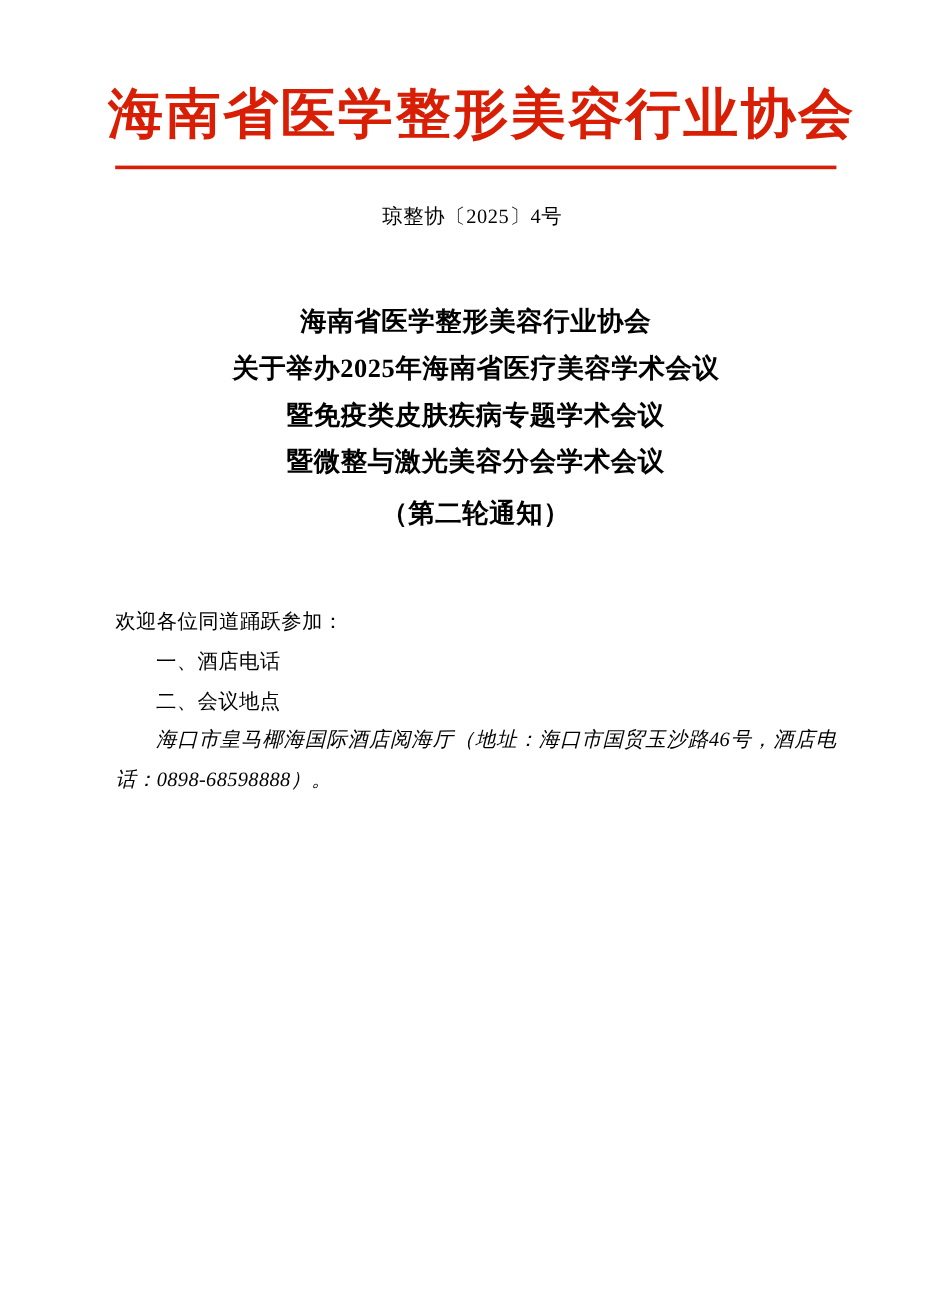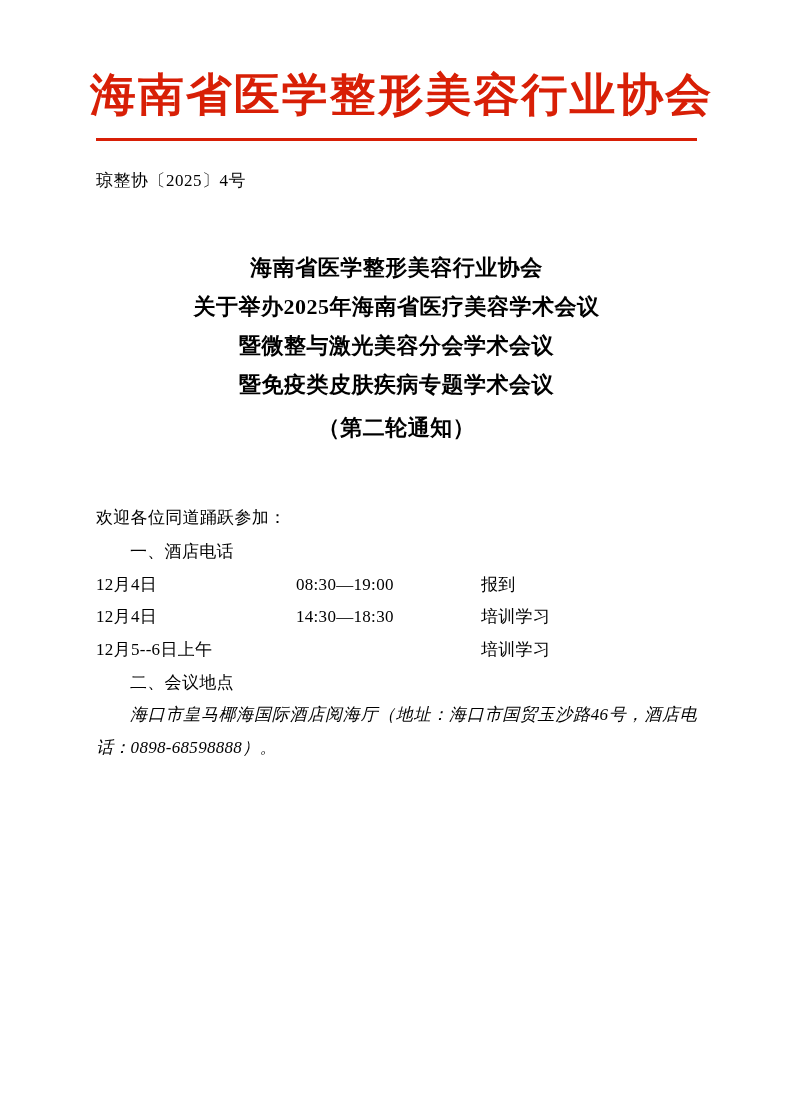--- a/index.html
+++ b/index.html
@@ -41,21 +41,21 @@
   .letterhead-rule {
     margin-top: 16px;
     height: 3px;
     background: #d81f06;
     width: 100%;
   }
 
   
   .doc-number {
     margin-top: 28px;
-    text-align: left;
+    text-align: center;
     font-size: 17px;
     letter-spacing: 0.5px;
     padding-right: 6px;
   }
 
   
   .title-block {
     margin-top: 56px;
     text-align: center;
     font-weight: bold;
@@ -112,51 +112,32 @@
   <div class="letterhead">
     <div class="letterhead-title">海南省医学整形美容行业协会</div>
     <div class="letterhead-rule"></div>
   </div>
 
   <div class="doc-number">琼整协〔2025〕4号</div>
 
   <div class="title-block">
     <div class="title-line">海南省医学整形美容行业协会</div>
     <div class="title-line">关于举办2025年海南省医疗美容学术会议</div>
+    <div class="title-line">暨免疫类皮肤疾病专题学术会议</div>
     <div class="title-line">暨微整与激光美容分会学术会议</div>
-    <div class="title-line">暨免疫类皮肤疾病专题学术会议</div>
     <div class="title-line sub">（第二轮通知）</div>
   </div>
 
   <div class="body-block">
 
     <div class="salutation">欢迎各位同道踊跃参加：</div>
 
 
     <div class="list-item">一、酒店电话</div>
 
-    <table class="schedule">
-      <tbody>
-        <tr>
-          <td class="sched-date">12月4日</td>
-          <td class="sched-time">08:30—19:00</td>
-          <td class="sched-act">报到</td>
-        </tr>
-        <tr>
-          <td class="sched-date">12月4日</td>
-          <td class="sched-time">14:30—18:30</td>
-          <td class="sched-act">培训学习</td>
-        </tr>
-        <tr>
-          <td class="sched-date">12月5--6日上午</td>
-          <td class="sched-time"></td>
-          <td class="sched-act">培训学习</td>
-        </tr>
-      </tbody>
-    </table>
 
     <div class="list-item">二、会议地点</div>
 
     <div class="para-venue">海口市皇马椰海国际酒店阅海厅（地址：海口市国贸玉沙路46号，酒店电话：0898-68598888）。</div>
 
   </div>
 
 </div>
 
 </body></html>

